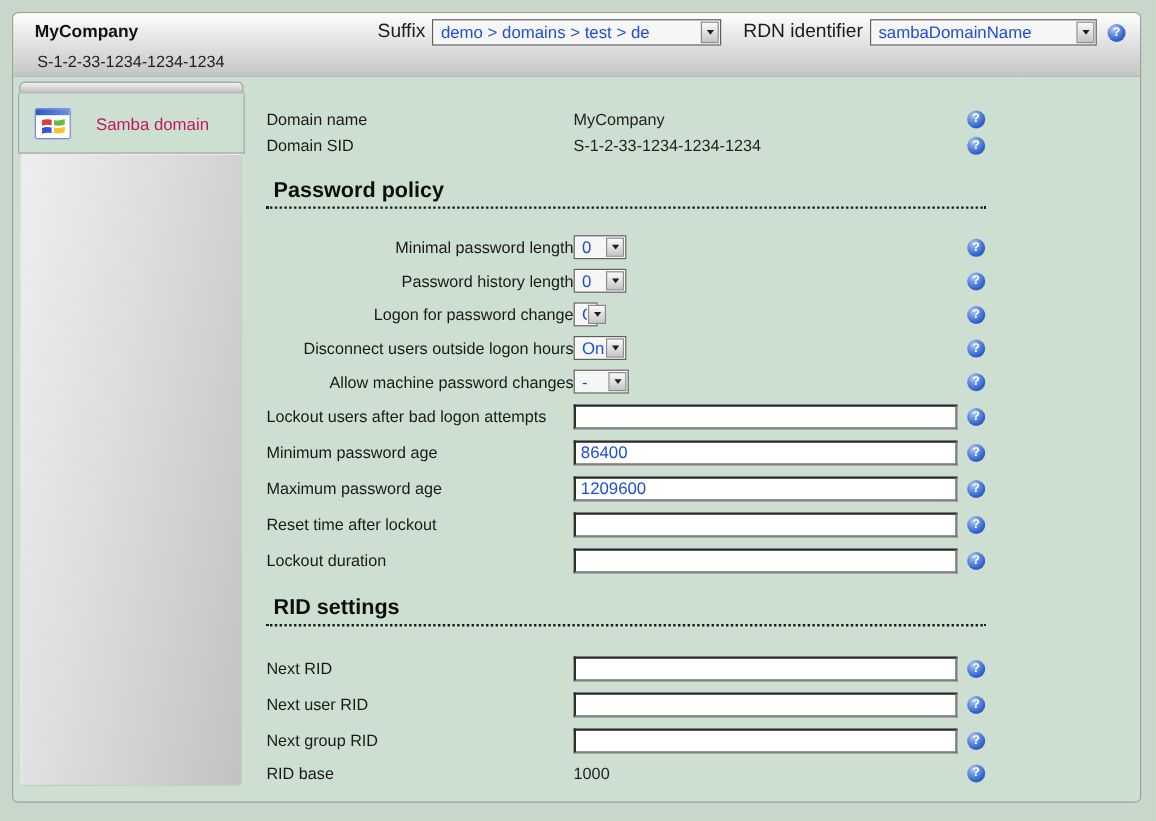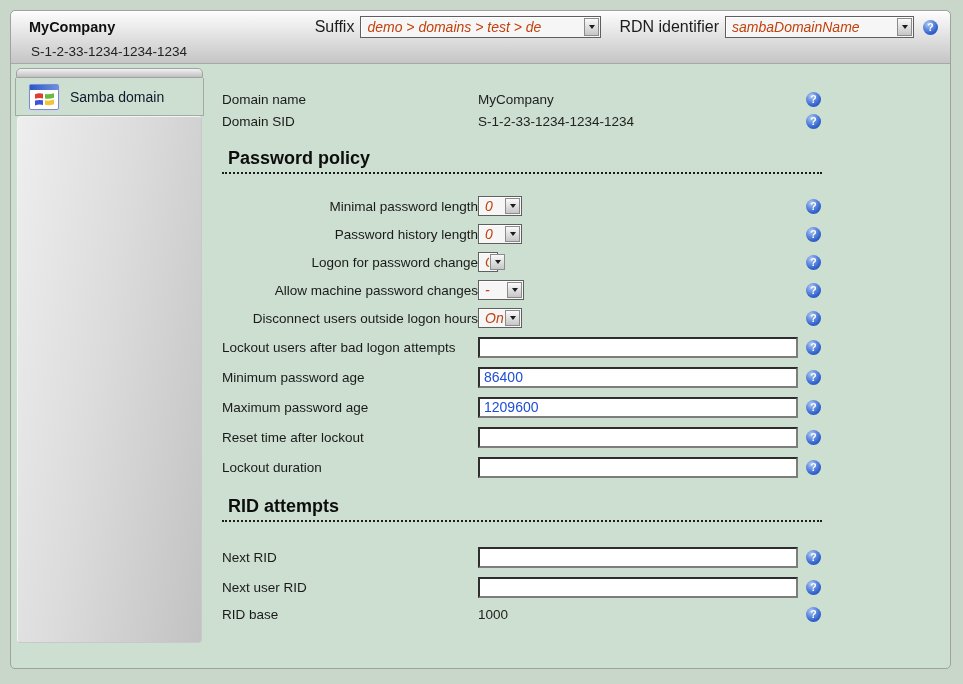--- a/index.html
+++ b/index.html
@@ -34,25 +34,24 @@
   .xsel {
     display: inline-flex; align-items: stretch;
     background: #f6f6f6;
     border: 1px solid #5f5f5f;
     height: 22px;
     box-shadow: inset 1px 1px 0 #ffffff;
     cursor: default;
   }
   .xsel-text {
     display: flex; align-items: center;
-    font-size: 14px; color: #c2410c;
+    font-size: 14px; color: #1d4ed8;
     padding: 0 4px 0 6px;
     white-space: nowrap; overflow: hidden;
     flex: 1;
-    font-style: italic;
   }
   .xsel-btn {
     width: 15px; flex: 0 0 15px;
     margin: 1px; 
     background: linear-gradient(#fafafa, #c6c6c6);
     border: 1px solid #8b8b8b;
     display: flex; align-items: center; justify-content: center;
   }
   .arrow-down {
     width: 0; height: 0;
@@ -77,25 +76,25 @@
   
   .bodyarea { position: relative; height: 605px; }
   .sidebar { position: absolute; left: 4px; top: 4px; width: 189px; }
   .side-strip {
     height: 10px; width: 187px; margin-left: 1px;
     background: linear-gradient(#f2f2f2, #bfbfbf);
     border: 1px solid #a2a2a2;
     border-radius: 5px 5px 0 0;
   }
   .tab {
-    height: 38px; display: flex; align-items: center; gap: 11px;
+    height: 50px; display: flex; align-items: center; gap: 21px;
     padding-left: 13px;
     background: #cddfd1;
     border: 1px solid #a2aba3; border-top: none;
-    font-size: 14px; color: #0f172a;
+    font-size: 14px; color: #be185d;
     cursor: pointer;
   }
   .tab-icon {
     width: 30px; height: 26px;
     background: #fff;
     border: 1px solid #7d8fc0;
     border-radius: 2px;
     position: relative;
     box-shadow: 0 0 0 1px #cdd5ea;
   }
@@ -233,45 +232,45 @@
             <span class="xsel-text">Off</span>
             <span class="xsel-btn">
                 <span class="arrow-down"></span>
               </span>
           </span>
         </span>
         <span class="help"></span>
       </div>
 
       <div class="row h28">
+        <span class="lbl">Disconnect users outside logon hours</span>
+        <span class="ctl">
+          <span class="xsel small" style="width:44px">
+            <span class="xsel-text">On</span>
+            <span class="xsel-btn">
+                <span class="arrow-down"></span>
+              </span>
+          </span>
+        </span>
+        <span class="help"></span>
+      </div>
+
+      <div class="row h28">
         <span class="lbl">Allow machine password changes</span>
         <span class="ctl">
           <span class="xsel small" style="width:46px">
             <span class="xsel-text">-</span>
             <span class="xsel-btn">
                 <span class="arrow-down"></span>
               </span>
           </span>
         </span>
         <span class="help"></span>
       </div>
 
-      <div class="row h28">
-        <span class="lbl">Disconnect users outside logon hours</span>
-        <span class="ctl">
-          <span class="xsel small" style="width:44px">
-            <span class="xsel-text">On</span>
-            <span class="xsel-btn">
-                <span class="arrow-down"></span>
-              </span>
-          </span>
-        </span>
-        <span class="help"></span>
-      </div>
-
       <div class="row h30">
         <span class="lbl">Lockout users after bad logon attempts</span>
         <span class="ctl">
           <input type="text" class="txt" value="" style="">
         </span>
         <span class="help"></span>
       </div>
 
       <div class="row h30">
         <span class="lbl">Minimum password age</span>
@@ -298,38 +297,45 @@
       </div>
 
       <div class="row h30">
         <span class="lbl">Lockout duration</span>
         <span class="ctl">
           <input type="text" class="txt" value="" style="">
         </span>
         <span class="help"></span>
       </div>
 
-      <div class="section-hdr second">RID attempts</div>
+      <div class="section-hdr second">RID settings</div>
 
       <div class="row h30">
         <span class="lbl">Next RID</span>
         <span class="ctl">
           <input type="text" class="txt" value="" style="">
         </span>
         <span class="help"></span>
       </div>
 
       <div class="row h30">
         <span class="lbl">Next user RID</span>
         <span class="ctl">
           <input type="text" class="txt" value="" style="">
         </span>
         <span class="help"></span>
       </div>
 
+      <div class="row h30">
+        <span class="lbl">Next group RID</span>
+        <span class="ctl">
+          <input type="text" class="txt" value="" style="">
+        </span>
+        <span class="help"></span>
+      </div>
 
       <div class="row h24">
         <span class="lbl">RID base</span>
         <span class="ctl">1000</span>
         <span class="help"></span>
       </div>
 
     </div>
   </div>
 </div>

